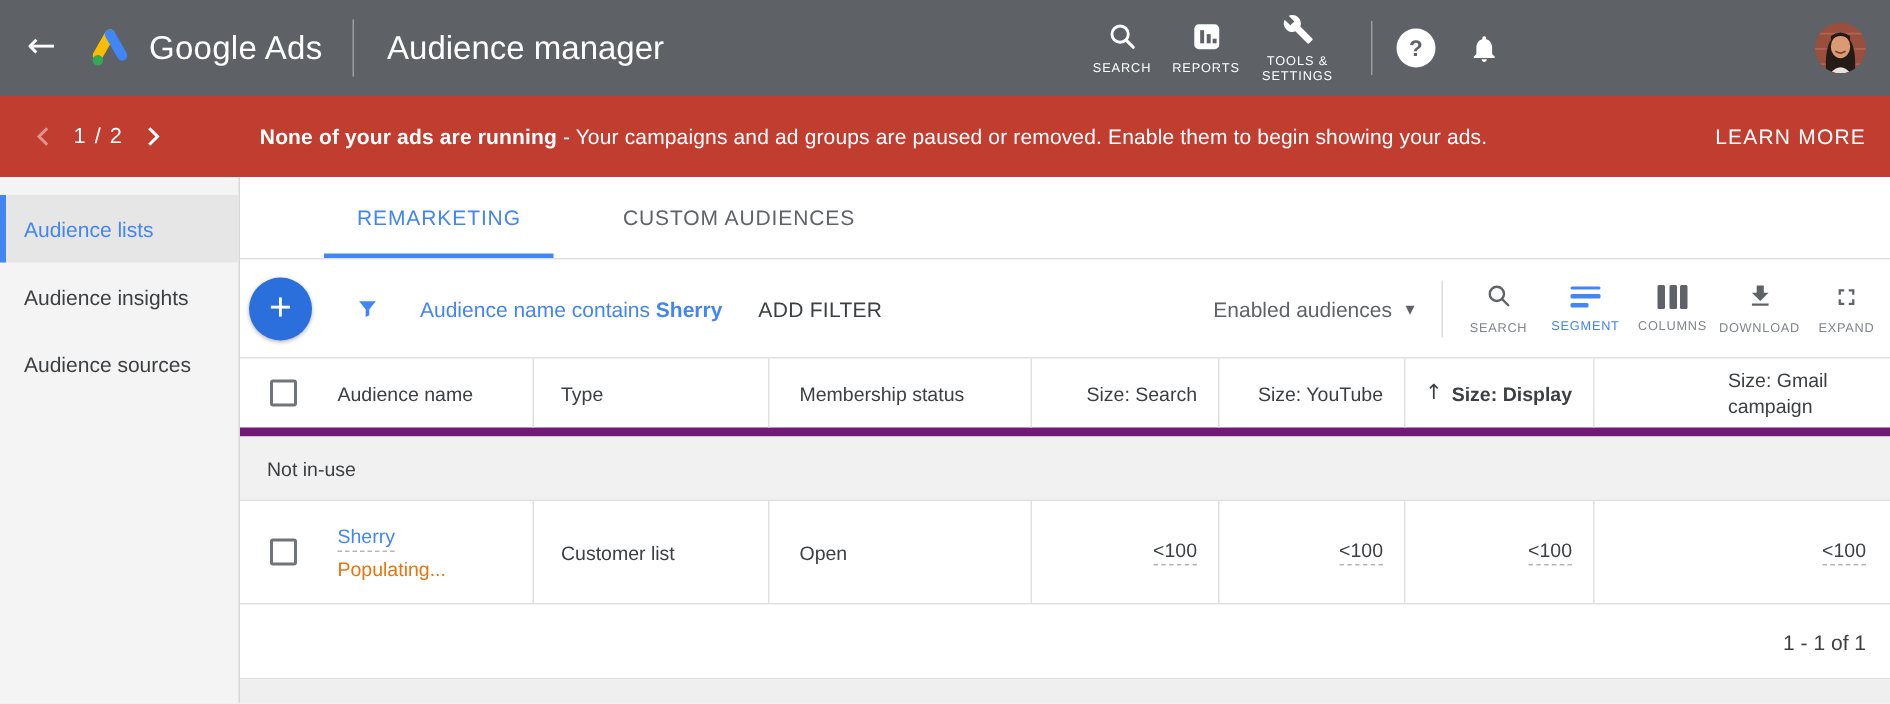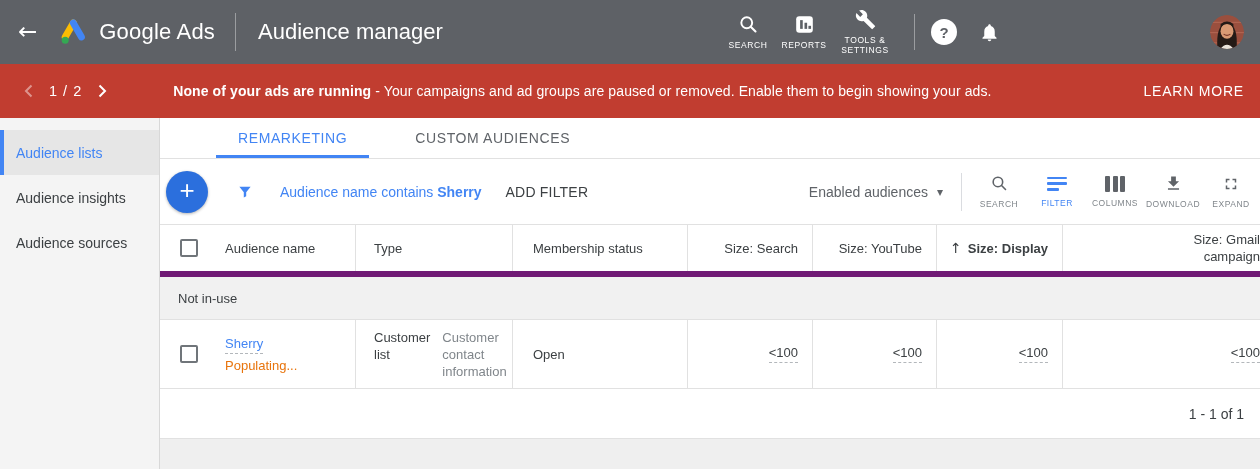--- a/index.html
+++ b/index.html
@@ -35,21 +35,21 @@
 
   
   .content { flex:1; display:flex; min-height:0; }
   .sidebar { width:160px; background:#f4f4f4; border-right:1px solid #d8d8d8; padding-top:12px; flex:0 0 auto; }
   .side-item { height:45px; display:flex; align-items:center; padding-left:16px; font-size:14px; color:#3c4043; cursor:pointer; position:relative; }
   .side-item.selected { background:#e6e6e6; color:var(--accent_blue,#4285f4); }
   .side-item.selected::before { content:""; position:absolute; left:0; top:0; bottom:0; width:4px; background:var(--accent_blue,#4285f4); }
   .main { flex:1; display:flex; flex-direction:column; background:#fff; min-width:0; }
 
   
-  .tabs { height:41px; border-bottom:1px solid #e1e1e1; display:flex; align-items:stretch; padding-left:56px; flex:0 0 auto; }
+  .tabs { height:55px; border-bottom:1px solid #e1e1e1; display:flex; align-items:stretch; padding-left:56px; flex:0 0 auto; }
   .tab { display:flex; align-items:center; padding:0 22px; font-size:14px; font-weight:500; letter-spacing:.6px; color:#5f6368; cursor:pointer; position:relative; margin-right:24px; }
   .tab.active { color:var(--accent_blue,#4285f4); }
   .tab.active::after { content:""; position:absolute; left:0; right:0; bottom:0; height:3px; background:var(--accent_blue,#4285f4); }
 
   
   .toolbar { height:66px; border-bottom:1px solid #e1e1e1; display:flex; align-items:center; flex:0 0 auto; padding-left:6px; }
   .fab { width:42px; height:42px; border-radius:50%; border:none; background:var(--fab_blue,#2b6fdd); color:#fff; font-size:26px; font-weight:400; line-height:1; display:flex; align-items:center; justify-content:center; cursor:pointer; box-shadow:0 1px 3px rgba(0,0,0,.3); padding-bottom:3px; }
   .funnel { display:flex; margin:0 26px 0 28px; }
   .filter-chip { font-size:14px; color:var(--accent_blue,#4285f4); cursor:pointer; white-space:nowrap; }
   .filter-chip b { font-weight:700; }
@@ -70,21 +70,21 @@
   
   .thead { height:52px; display:flex; flex:0 0 auto; border-bottom:6px solid #701a75; font-size:13px; color:#3c4043; }
   .th, .td { border-right:1px solid #e1e1e1; display:flex; align-items:center; }
   .th:last-child, .td:last-child { border-right:none; }
   .c-name { width:196px; padding-left:20px; }
   .c-type { width:157px; padding-left:18px; }
   .c-mem  { width:175px; padding-left:20px; }
   .c-s    { width:125px; justify-content:flex-end; padding-right:14px; text-align:right; }
   .c-s2   { width:124px; }
   .c-s3   { width:126px; }
-  .c-gmail{ flex:1; justify-content:flex-end; text-align:right; }
+  .c-gmail{ flex:1; justify-content:flex-end; padding-right:16px; }
   .th.sorted { font-weight:700; }
   .sort-arrow { font-family:"DejaVu Sans",sans-serif; font-size:14px; margin-right:6px; font-weight:400; }
   .cb { width:18px; height:18px; border:2px solid #70757a; border-radius:2px; background:#fff; cursor:pointer; flex:0 0 auto; }
   .thead .cb { margin-right:27px; }
   .gmail-label { width:92px; line-height:17px; }
 
   .group-row { height:43px; background:#f1f1f1; border-bottom:1px solid #e1e1e1; display:flex; align-items:center; padding-left:18px; font-size:13px; color:#3c4043; flex:0 0 auto; }
 
   .trow { height:69px; display:flex; border-bottom:1px solid #e1e1e1; font-size:13px; color:#3c4043; flex:0 0 auto; }
   .trow .cb { margin-right:27px; }
@@ -246,21 +246,21 @@
                 </svg>
             </span>
             <span class="tool-lb">SEARCH</span>
           </div>
           <div class="tb-tool active">
             <span class="seg-icon">
                 <i></i>
                 <i></i>
                 <i></i>
               </span>
-            <span class="tool-lb">FILTER</span>
+            <span class="tool-lb">SEGMENT</span>
           </div>
           <div class="tb-tool">
             <span class="col-icon">
                 <i></i>
                 <i></i>
                 <i></i>
               </span>
             <span class="tool-lb">COLUMNS</span>
           </div>
           <div class="tb-tool">
@@ -316,21 +316,20 @@
         <div class="td c-name">
           <span class="cb"></span>
           <span class="name-stack">
             <span class="aud-link">Sherry</span>
             <span class="populating">Populating...</span>
           </span>
         </div>
         <div class="td c-type">
           <span class="type-stack">
             <span>Customer list</span>
-            <span class="type-sub">Customer contact information</span>
           </span>
         </div>
         <div class="td c-mem">
             <span>Open</span>
           </div>
         <div class="td c-s">
             <span class="size-val">&lt;100</span>
           </div>
         <div class="td c-s c-s2">
             <span class="size-val">&lt;100</span>

